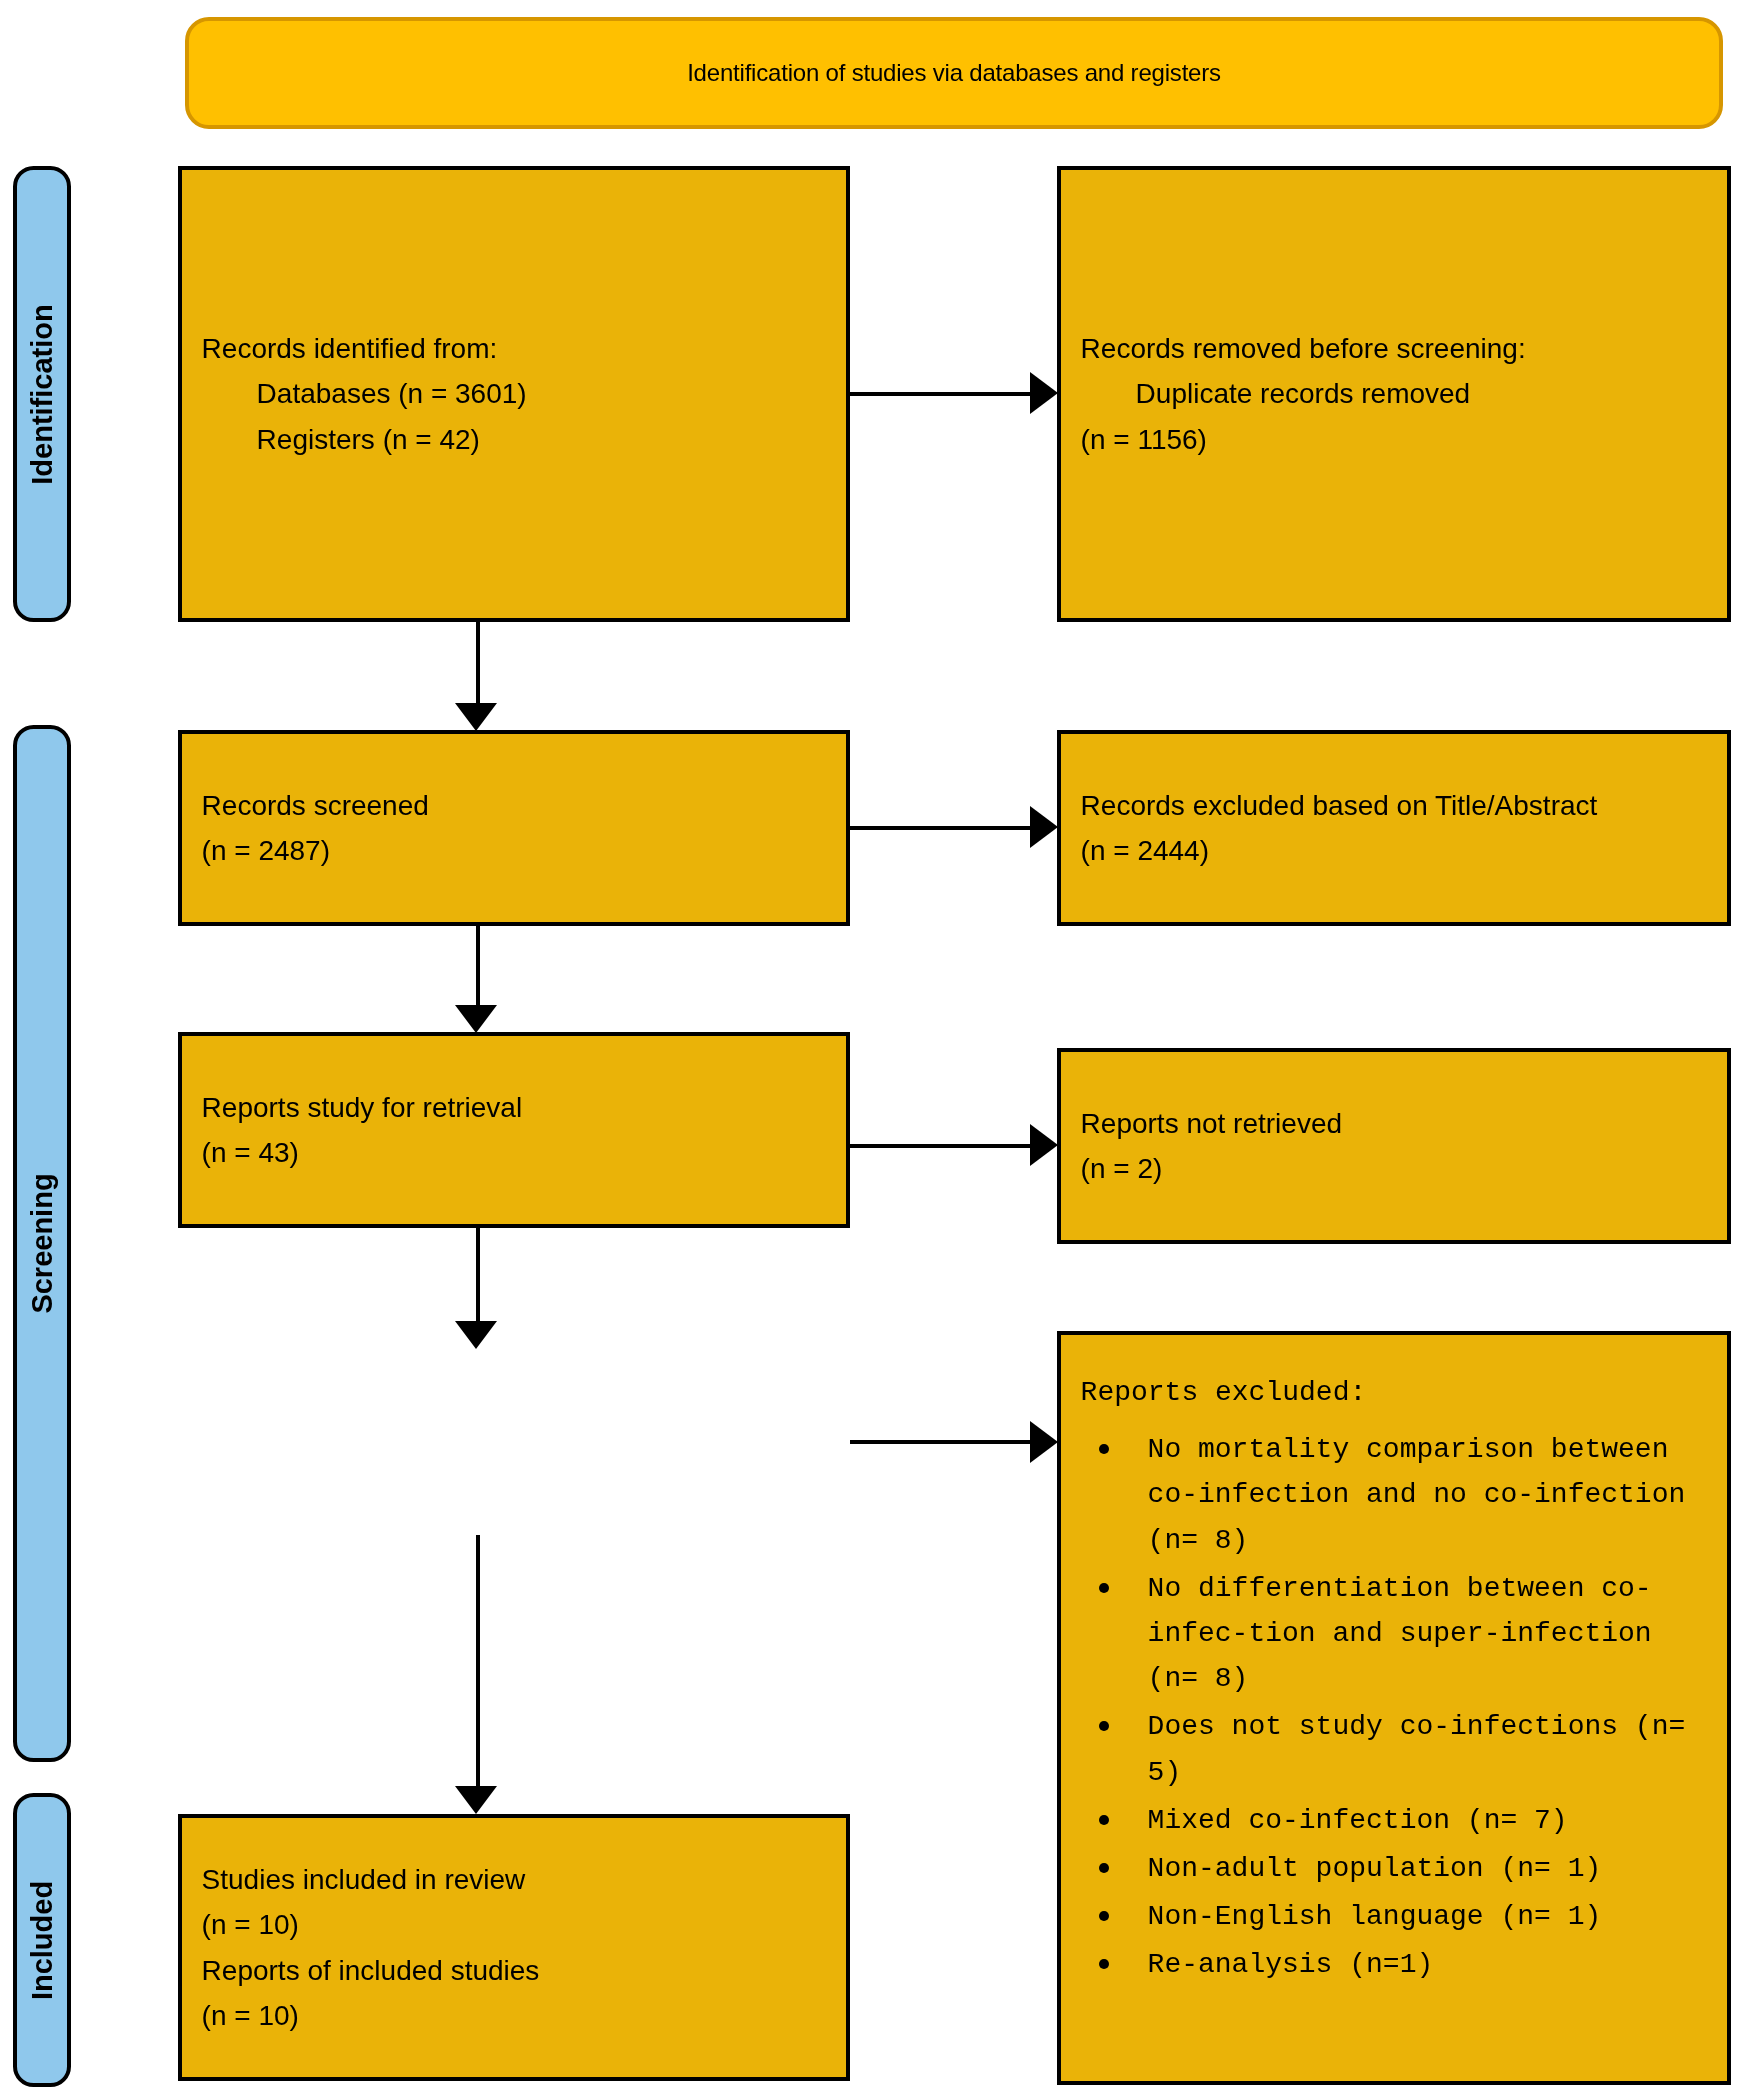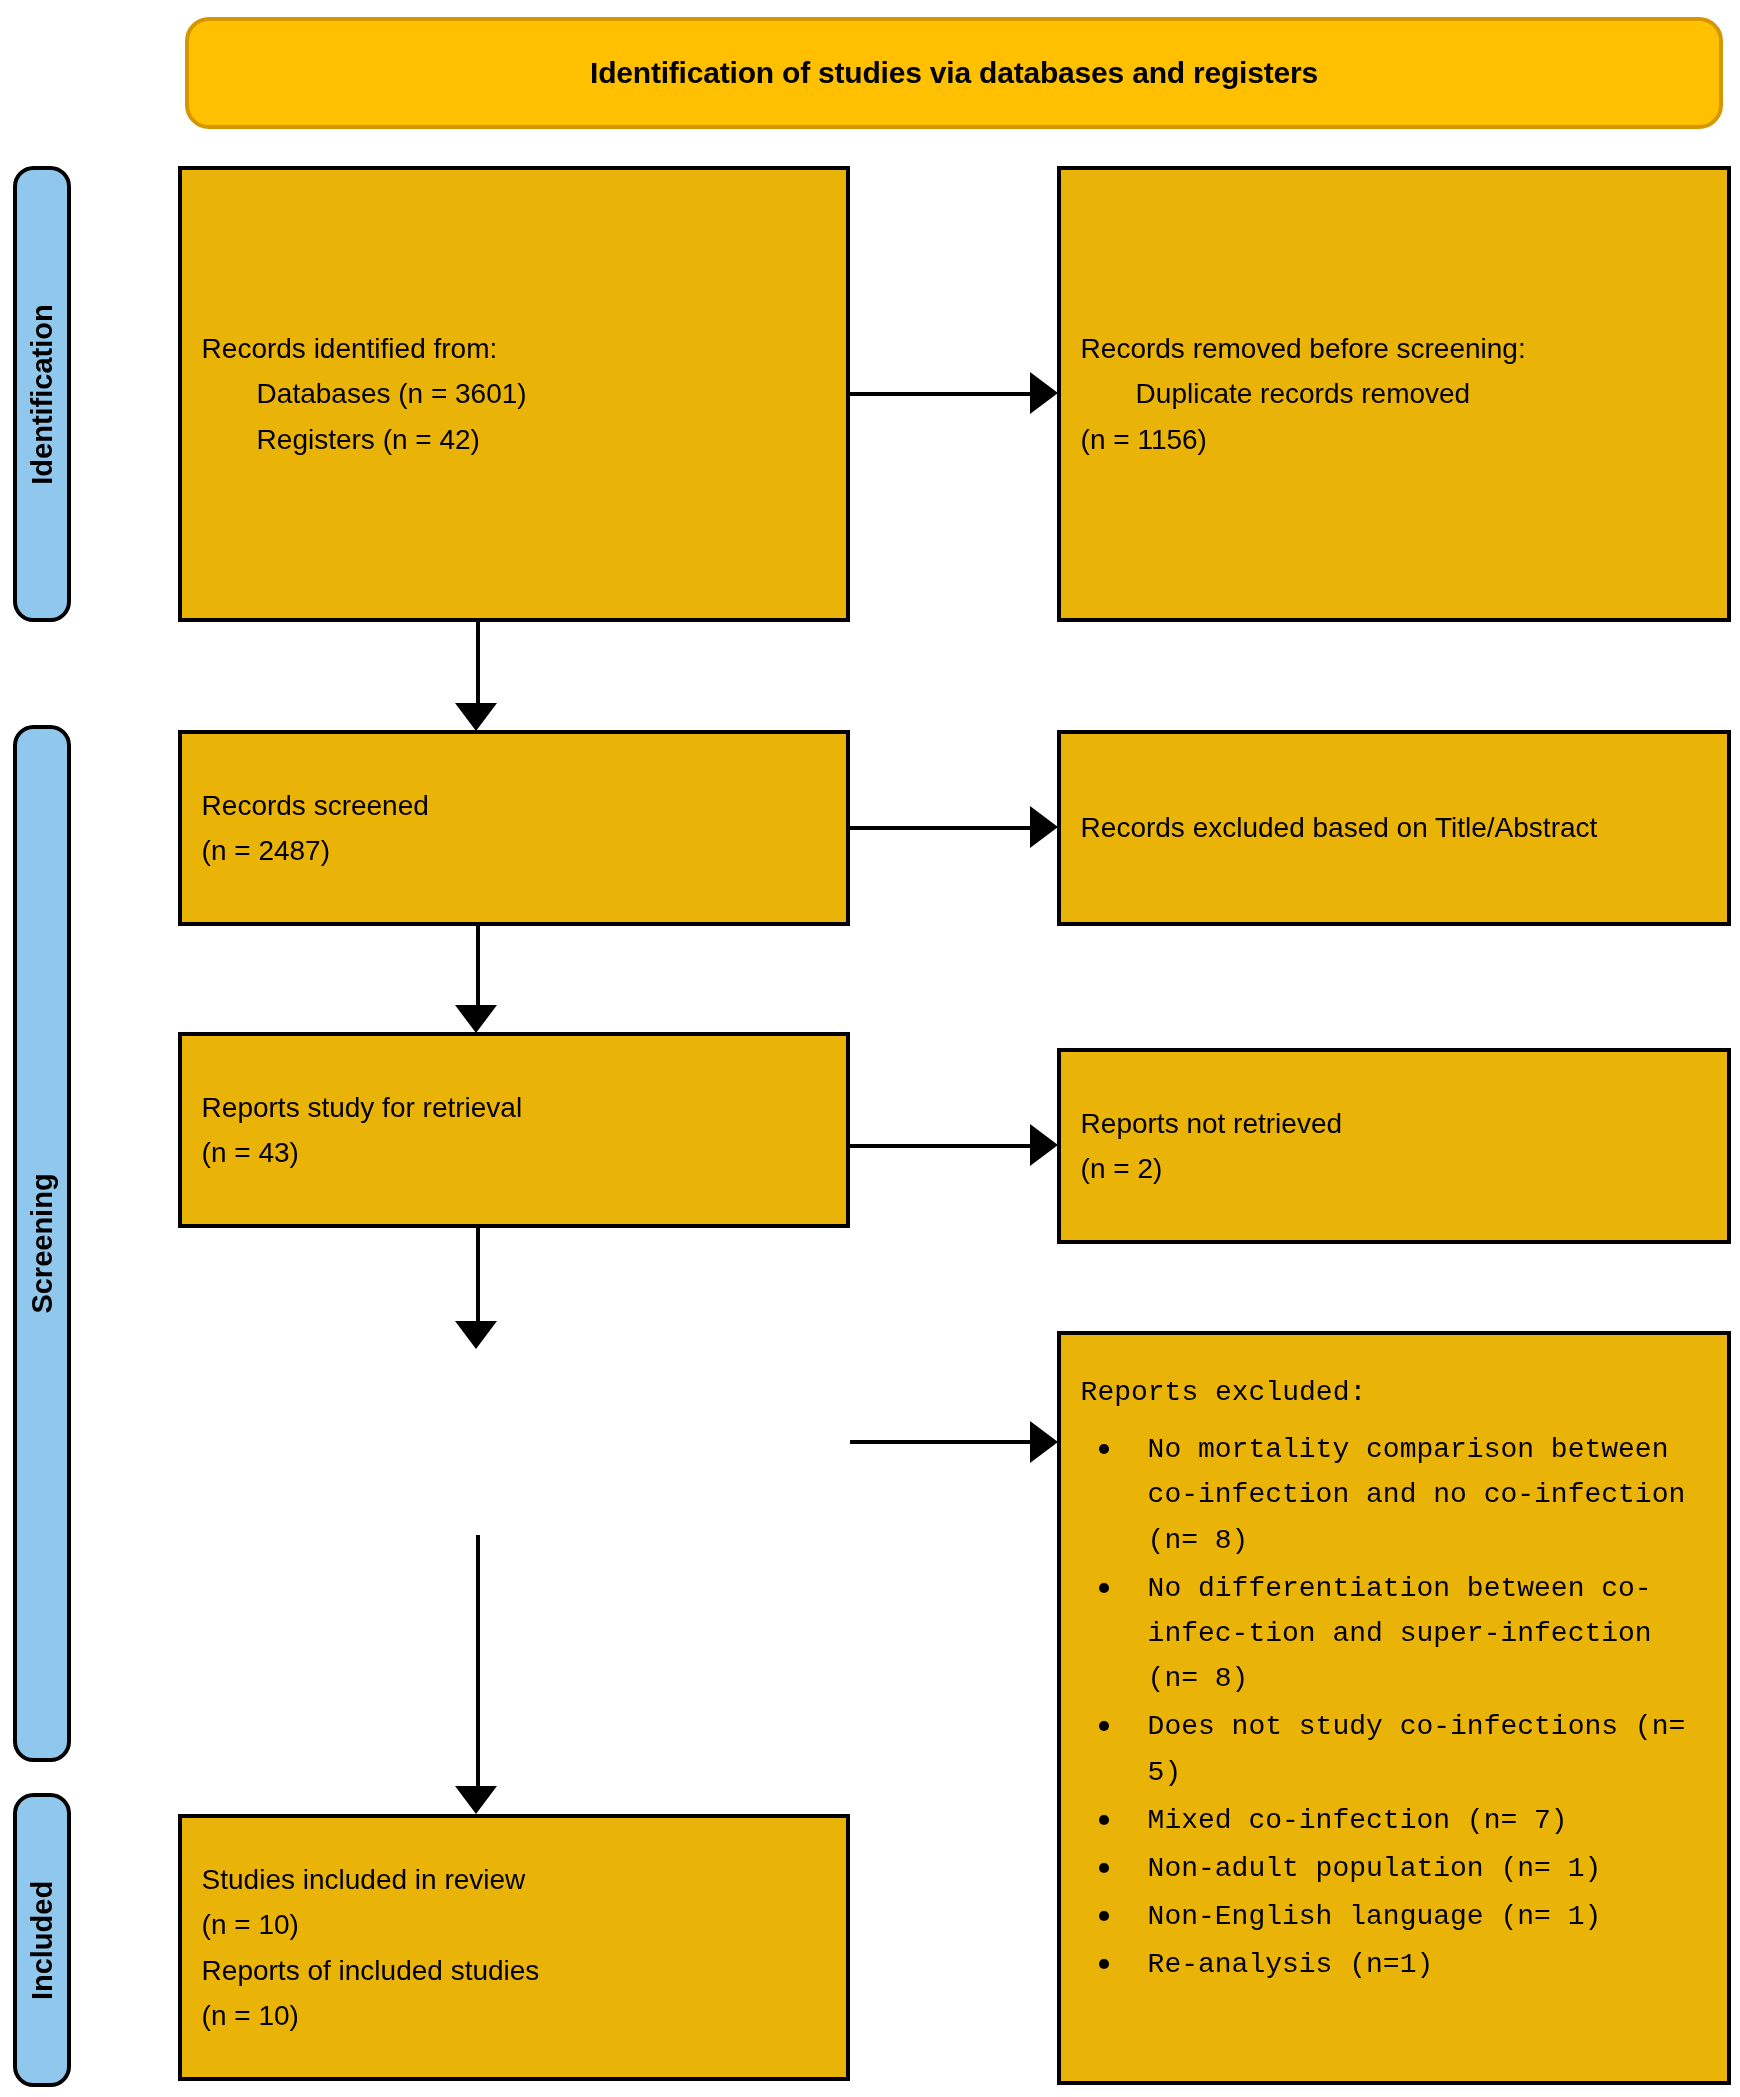--- a/index.html
+++ b/index.html
@@ -22,22 +22,22 @@
     width:1538px; height:112px;
     background:#FFC000;
     border:4.9px solid #D69600;
     border-radius:24px;
     box-sizing:border-box;
     display:flex;
     align-items:center;
     justify-content:center;
   }
   .banner-text{
-    font-size:30px;
-    font-weight:bold;
+    font-size:24px;
+    font-weight:normal;
     letter-spacing:-0.2px;
     white-space:nowrap;
   }
 
   
   .stage{
     position:absolute;
     background:#8FC8EC;
     border:4.9px solid #000000;
     border-radius:20.5px;
@@ -188,20 +188,21 @@
     <p>(n = 1156)</p>
   </div>
 
   <div class="box" id="box-screened">
     <p>Records screened</p>
     <p>(n = 2487)</p>
   </div>
 
   <div class="box" id="box-excluded-ta">
     <p>Records excluded based on Title/Abstract</p>
+    <p>(n = 2444)</p>
   </div>
 
   <div class="box" id="box-sought">
     <p>Reports study for retrieval</p>
     <p>(n = 43)</p>
   </div>
 
   <div class="box" id="box-not-retrieved">
     <p>Reports not retrieved</p>
     <p>(n = 2)</p>

